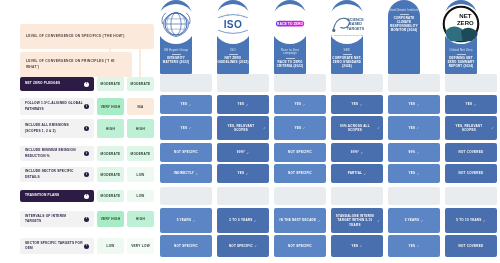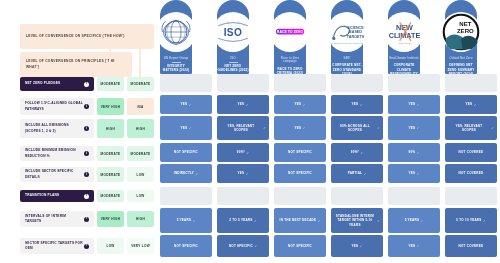--- a/index.html
+++ b/index.html
@@ -67,21 +67,21 @@
   
   .matrix { position:absolute; left:160px; top:0; width:340px; height:263px; }
 
   .col { position:absolute; top:0; width:52px; }
 
   .col-head {
     position:relative; width:32px; height:74px;
     background:#4a76b8;
     border-radius:26px 26px 2px 2px;
     display:flex; flex-direction:column; align-items:center;
-    padding-top:12px;
+    padding-top:4px;
   }
   .logo-circle {
     width:40px; height:40px; border-radius:50%;
     background:#ffffff; display:flex; align-items:center;
     justify-content:center; overflow:hidden; flex:0 0 auto;
   }
   .col-org {
     font-size:2.9px; color:#dbe7f6; letter-spacing:0.15px;
     margin-top:4.5px; text-align:center; line-height:1.3; max-width:48px;
   }
@@ -286,29 +286,20 @@
       <text x="23" y="33" text-anchor="middle" font-family="'Liberation Sans',sans-serif" font-size="2.3" fill="#7d93a8">DRIVING AMBITIOUS CORPORATE CLIMATE ACTION</text>
     </svg>
             </div>
        <div class="col-org">SBTi</div>
        <div class="col-rule"></div>
        <div class="col-title">CORPORATE NET-ZERO STANDARD (2024)</div>
      </div>
         </div>
         <div class="col" style="left: 228px;">
           <div class="col-head">
-       <div class="logo-circle">
-              <svg width="37" height="26" viewBox="0 0 46 32">
-      <text x="23" y="13" text-anchor="middle" font-family="'Liberation Sans',sans-serif" font-size="9" font-weight="bold" fill="#2f4f8a">NEW</text>
-      <text x="23" y="24" text-anchor="middle" font-family="'Liberation Sans',sans-serif" font-size="9" font-weight="bold" fill="#2f4f8a">CLIMATE</text>
-      <path d="M17 4 L31 27" stroke="#e8804a" stroke-width="1.6" opacity="0.85"></path>
-      <path d="M31 4 L17 27" stroke="#e8804a" stroke-width="1.6" opacity="0.85"></path>
-      <text x="23" y="30.5" text-anchor="middle" font-family="'Liberation Sans',sans-serif" font-size="3" fill="#8fa3c2">INSTITUTE</text>
-    </svg>
-            </div>
        <div class="col-org">NewClimate Institute</div>
        <div class="col-rule"></div>
        <div class="col-title">CORPORATE CLIMATE RESPONSIBILITY MONITOR (2024)</div>
      </div>
         </div>
         <div class="col" style="left: 285px;">
           <div class="col-head">
        <div class="logo-circle">
               <svg width="38" height="38" viewBox="0 0 44 44">
       <circle cx="22" cy="22" r="20" fill="#ffffff" stroke="#111" stroke-width="2.4"></circle>

